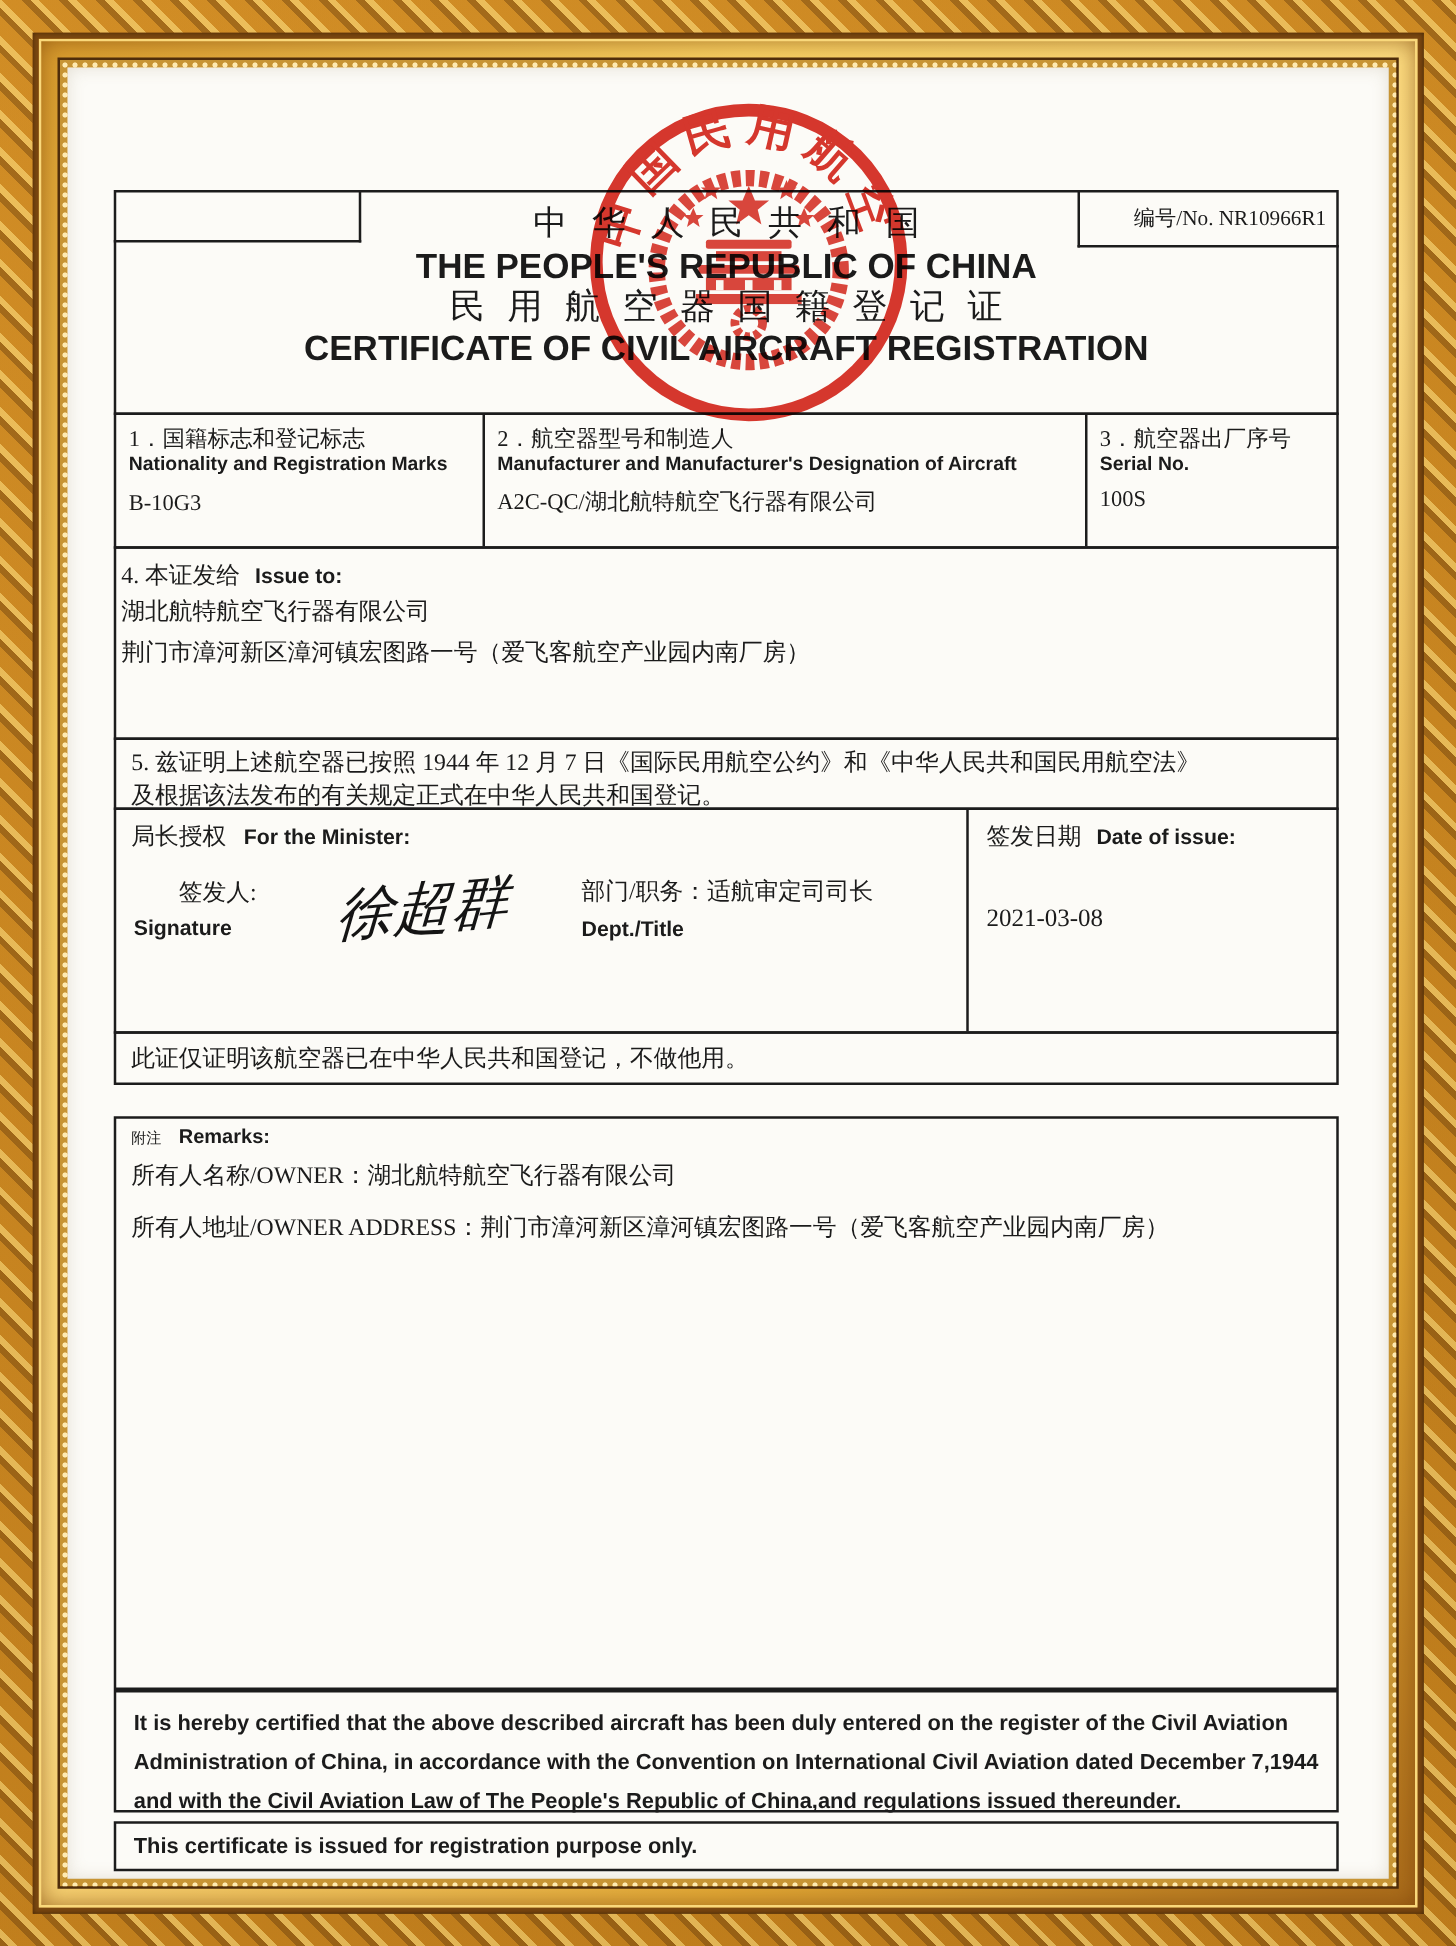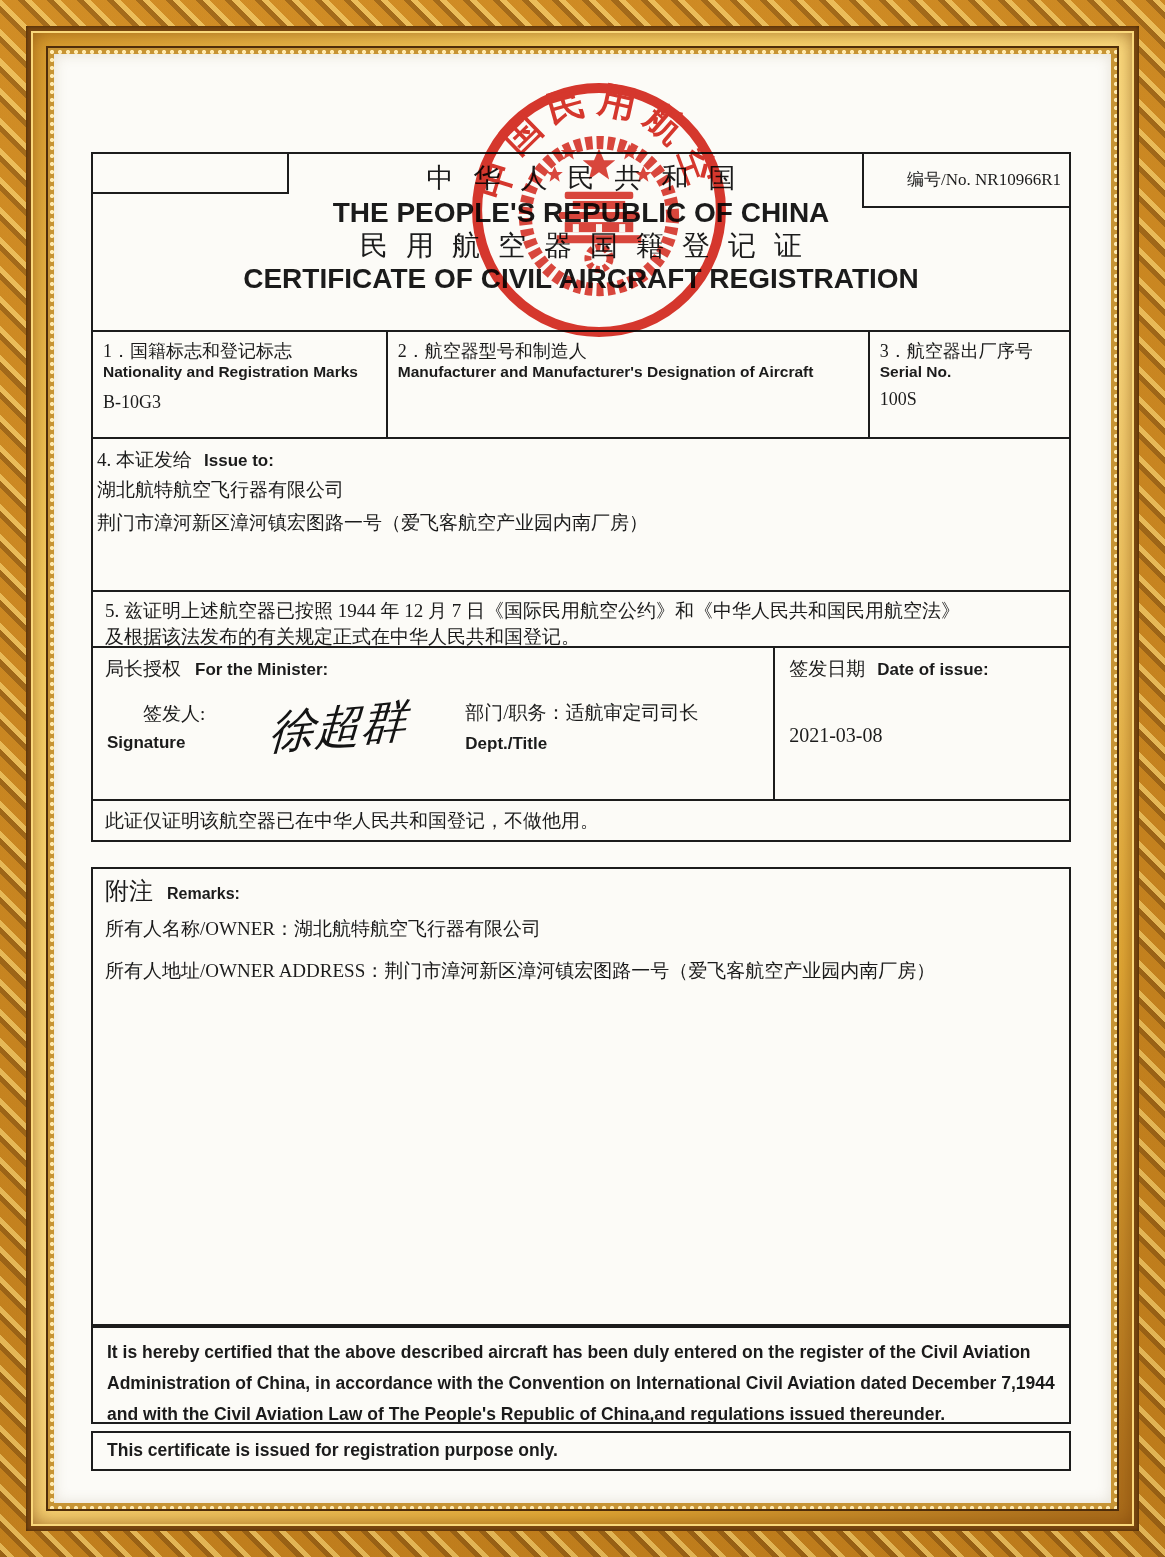--- a/index.html
+++ b/index.html
@@ -30,21 +30,21 @@
   .bx{ border:2px solid #1c1c1c; background:transparent; }
   .row{ margin-top:-2px; display:flex; }
 
   .sans{ font-family:"Liberation Sans","DejaVu Sans",sans-serif; }
   .b{ font-weight:bold; }
 
   
   .hdr{ position:relative; height:180px; text-align:center; }
   .blank-box{ position:absolute; left:-2px; top:-2px; width:198px; height:42px;
               border:2px solid #1c1c1c; border-left:none; border-top:none; }
-  .serial-box{ position:absolute; right:-2px; top:-2px; width:209px; height:56px;
+  .serial-box{ position:absolute; right:-2px; top:-2px; width:209px; height:46px;
                border:2px solid #1c1c1c; border-right:none; border-top:none;
                display:flex; align-items:center; justify-content:center; font-size:17px;padding-left:33px; }
   .t-cn1{ padding-top:6px; font-size:27px; letter-spacing:20px; text-indent:20px; }
   .t-en1{ font-size:28px; line-height:34px; }
   .t-cn2{ font-size:28px; letter-spacing:18px; text-indent:18px; line-height:32px; }
   .t-en2{ font-size:28px; line-height:34px; }
 
   
   .r1{ height:109px; }
   .cell{ padding:7px 10px; }
@@ -56,21 +56,21 @@
   .val{ font-size:18px; margin-top:9px; }
   .c1 .val{ margin-top:12px; }
 
   .r2{ height:155px; display:block; padding:8px 4px; }
   .r2 .line{ font-size:19px; line-height:33px; }
   .issue-lbl{ font-size:19px; }
   .issue-en{ font-size:17px; margin-left:8px; }
 
   .r3{ height:58px; display:block; padding:6px 12px; font-size:19px; line-height:26px; }
 
-  .r4{ height:155px; }
+  .r4{ height:181px; }
   .c-min{ width:685px; border-right:2px solid #1c1c1c; padding:8px 12px; position:relative; }
   .c-date{ width:295px; padding:8px 14px; }
   .min-lbl-cn{ font-size:19px; }
   .min-lbl-en{ font-size:17px; margin-left:10px; }
   .sig-row{ display:flex; align-items:center; margin-top:14px; }
   .sig-label{ margin-left:2px; }
   .sig-label .cn{ font-size:19px;margin-left:36px; }
   .sig-label .en{ font-size:17px; margin-top:6px; }
   .signature{ font-family:"DejaVu Sans",sans-serif; font-size:46px; font-style:italic;
               display:inline-block; transform:rotate(-5deg) skewX(-8deg);
@@ -79,21 +79,21 @@
   .dept .cn{ font-size:19px; }
   .dept .en{ font-size:17px; margin-top:8px; }
   .date-lbl-cn{ font-size:19px; }
   .date-lbl-en{ font-size:17px; margin-left:8px; }
   .date-val{ font-size:20px; margin-top:42px; }
 
   .r5{ height:43px; display:block; padding:7px 12px; font-size:19px; }
 
   
   .remarks{ margin-top:25px; height:459px; padding:6px 12px; }
-  .rem-lbl-cn{ font-size:24px; }
+  .rem-lbl-cn{ font-size:12px; }
   .rem-lbl-en{ font-size:16px; margin-left:10px; }
   .rem-line{ font-size:19px; line-height:40px; margin-top:2px; }
 
   
   .cert-en{ margin-top:0px; height:98px; padding:9px 14px; font-size:17.5px; line-height:31px; }
   .purpose{ margin-top:7px; height:40px; padding:7px 14px; font-size:17.5px; }
 
   
   .seal{ position:absolute; left:414px; top:25px; width:262px; height:262px;
          mix-blend-mode:multiply; opacity:.93; pointer-events:none; }
@@ -123,20 +123,21 @@
 
         <div class="bx row r1">
           <div class="cell c1">
             <div class="lbl-cn">1．国籍标志和登记标志</div>
             <div class="lbl-en sans b">Nationality and Registration Marks</div>
             <div class="val">B-10G3</div>
           </div>
           <div class="cell c2">
             <div class="lbl-cn">2．航空器型号和制造人</div>
             <div class="lbl-en sans b">Manufacturer and Manufacturer's Designation of Aircraft</div>
+            <div class="val">A2C-QC/湖北航特航空飞行器有限公司</div>
           </div>
           <div class="cell c3">
             <div class="lbl-cn">3．航空器出厂序号</div>
             <div class="lbl-en sans b">Serial No.</div>
             <div class="val">100S</div>
           </div>
         </div>
 
         <div class="bx row r2">
           <div>

